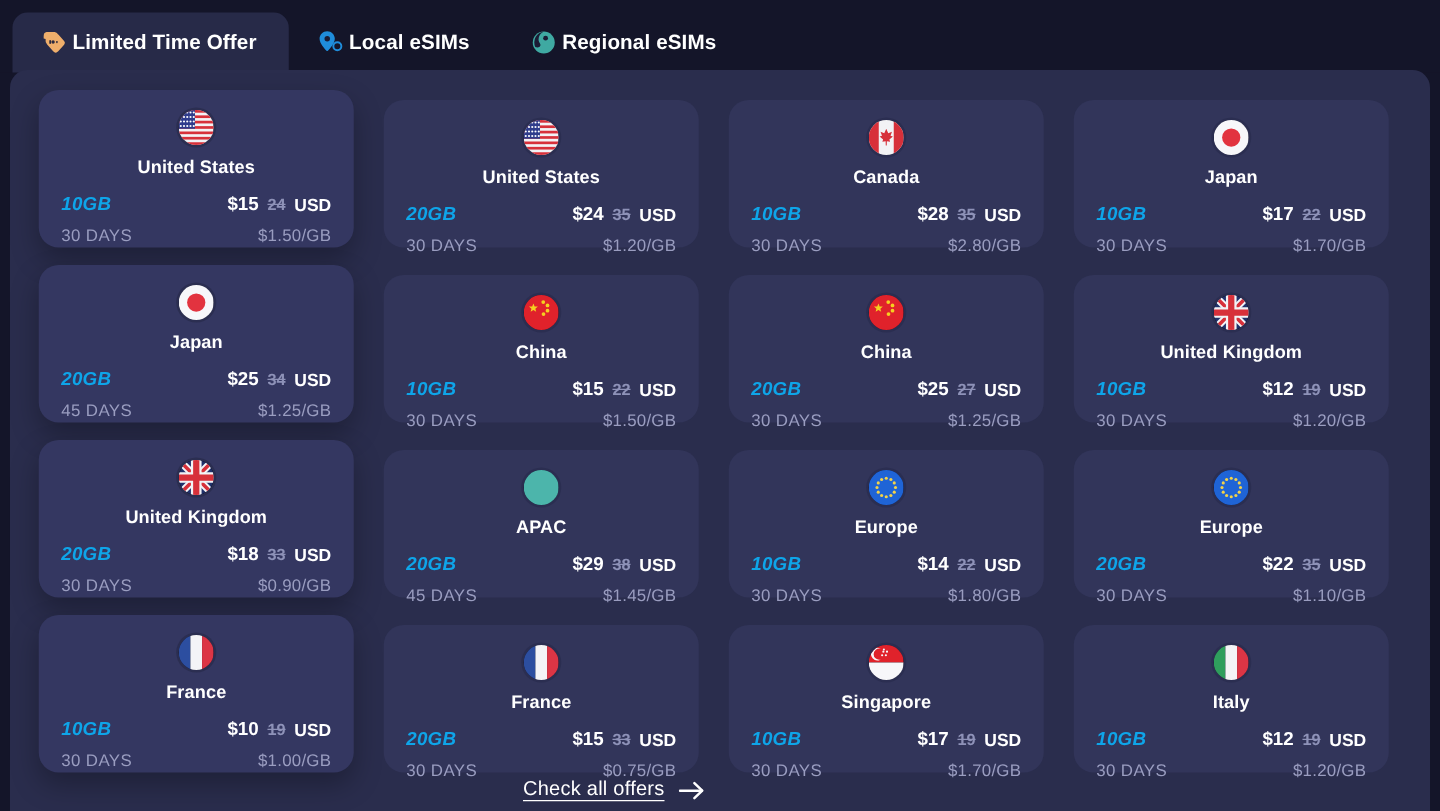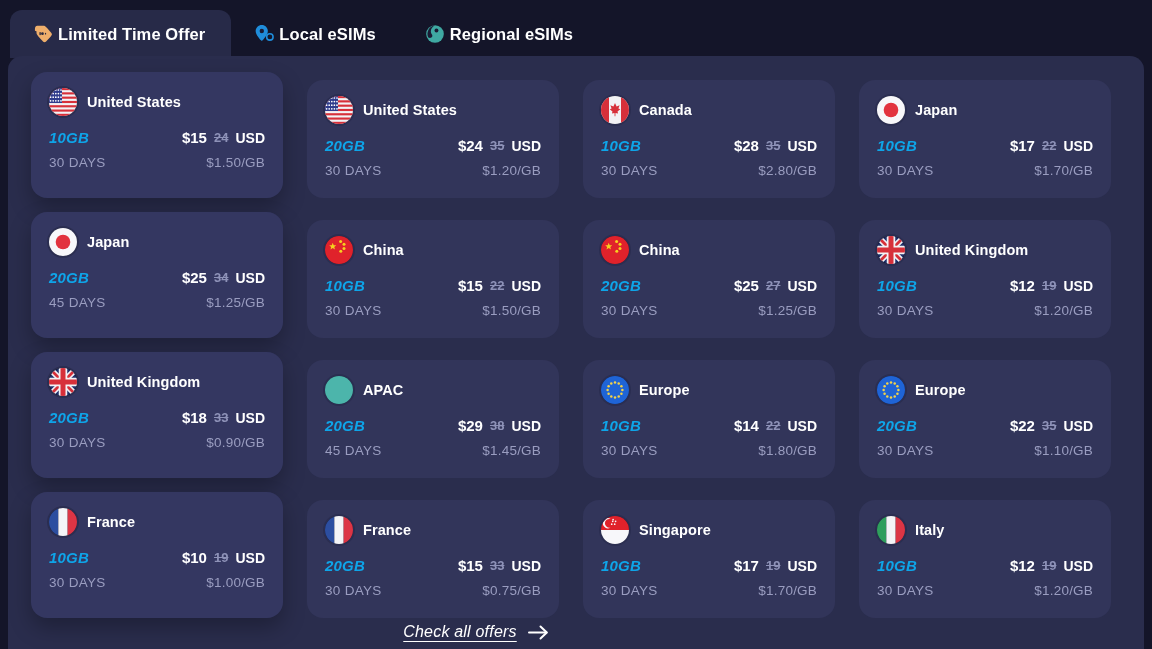--- a/index.html
+++ b/index.html
@@ -102,20 +102,21 @@
     height: 126px;
     background: #343761;
     box-shadow: 0 10px 22px rgba(0,0,0,0.28);
   }
 
   .card-head {
     display: flex;
     align-items: center;
     gap: 10px;
     margin-bottom: 13px;
+    flex-direction: column;
   }
   .flag {
     width: 28px;
     height: 28px;
     border-radius: 50%;
     overflow: hidden;
     flex: 0 0 auto;
     background: #12132a;
     box-shadow: 0 0 0 2px #2b2e51;
     position: relative;
@@ -178,27 +179,26 @@
   .pergb {
     font-size: 13.5px;
     font-weight: 400;
     color: #9a9dc0;
     letter-spacing: 0.2px;
   }
 
   
   .footer {
     position: absolute;
-    left: 0;
+    left: 15px;
     bottom: 8px;
     width: 936px;
     display: flex;
     justify-content: center;
     align-items: center;
-    font-style: italic;
   }
   .check-link {
     display: inline-flex;
     align-items: center;
     gap: 11px;
     cursor: pointer;
     text-decoration: none;
   }
   .check-link .txt {
     font-size: 16px;

